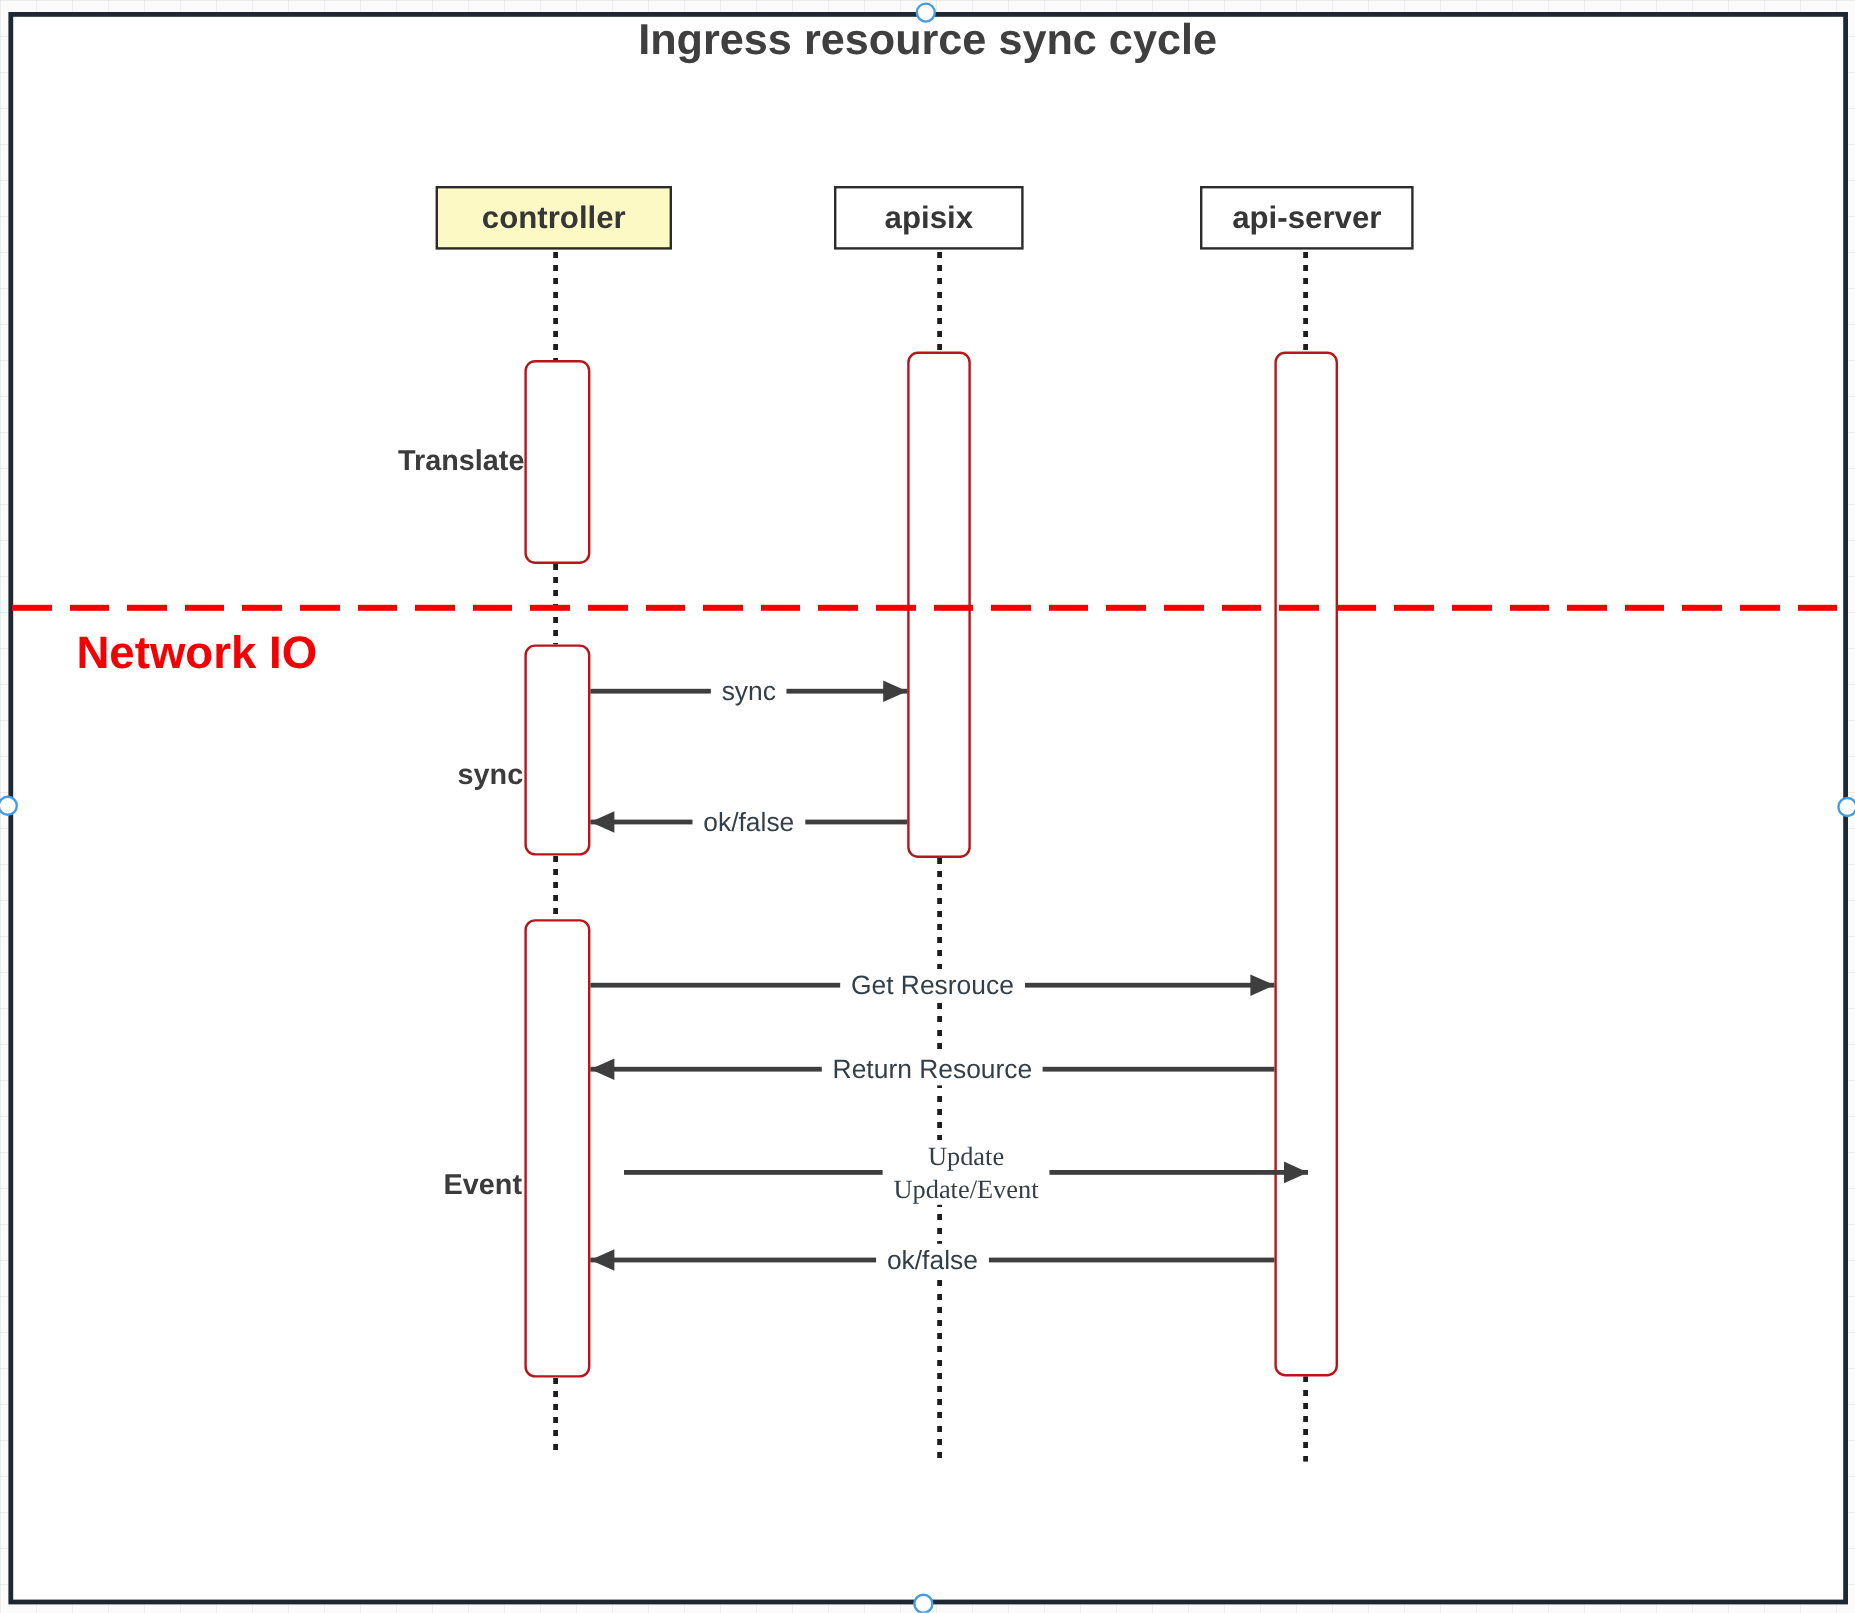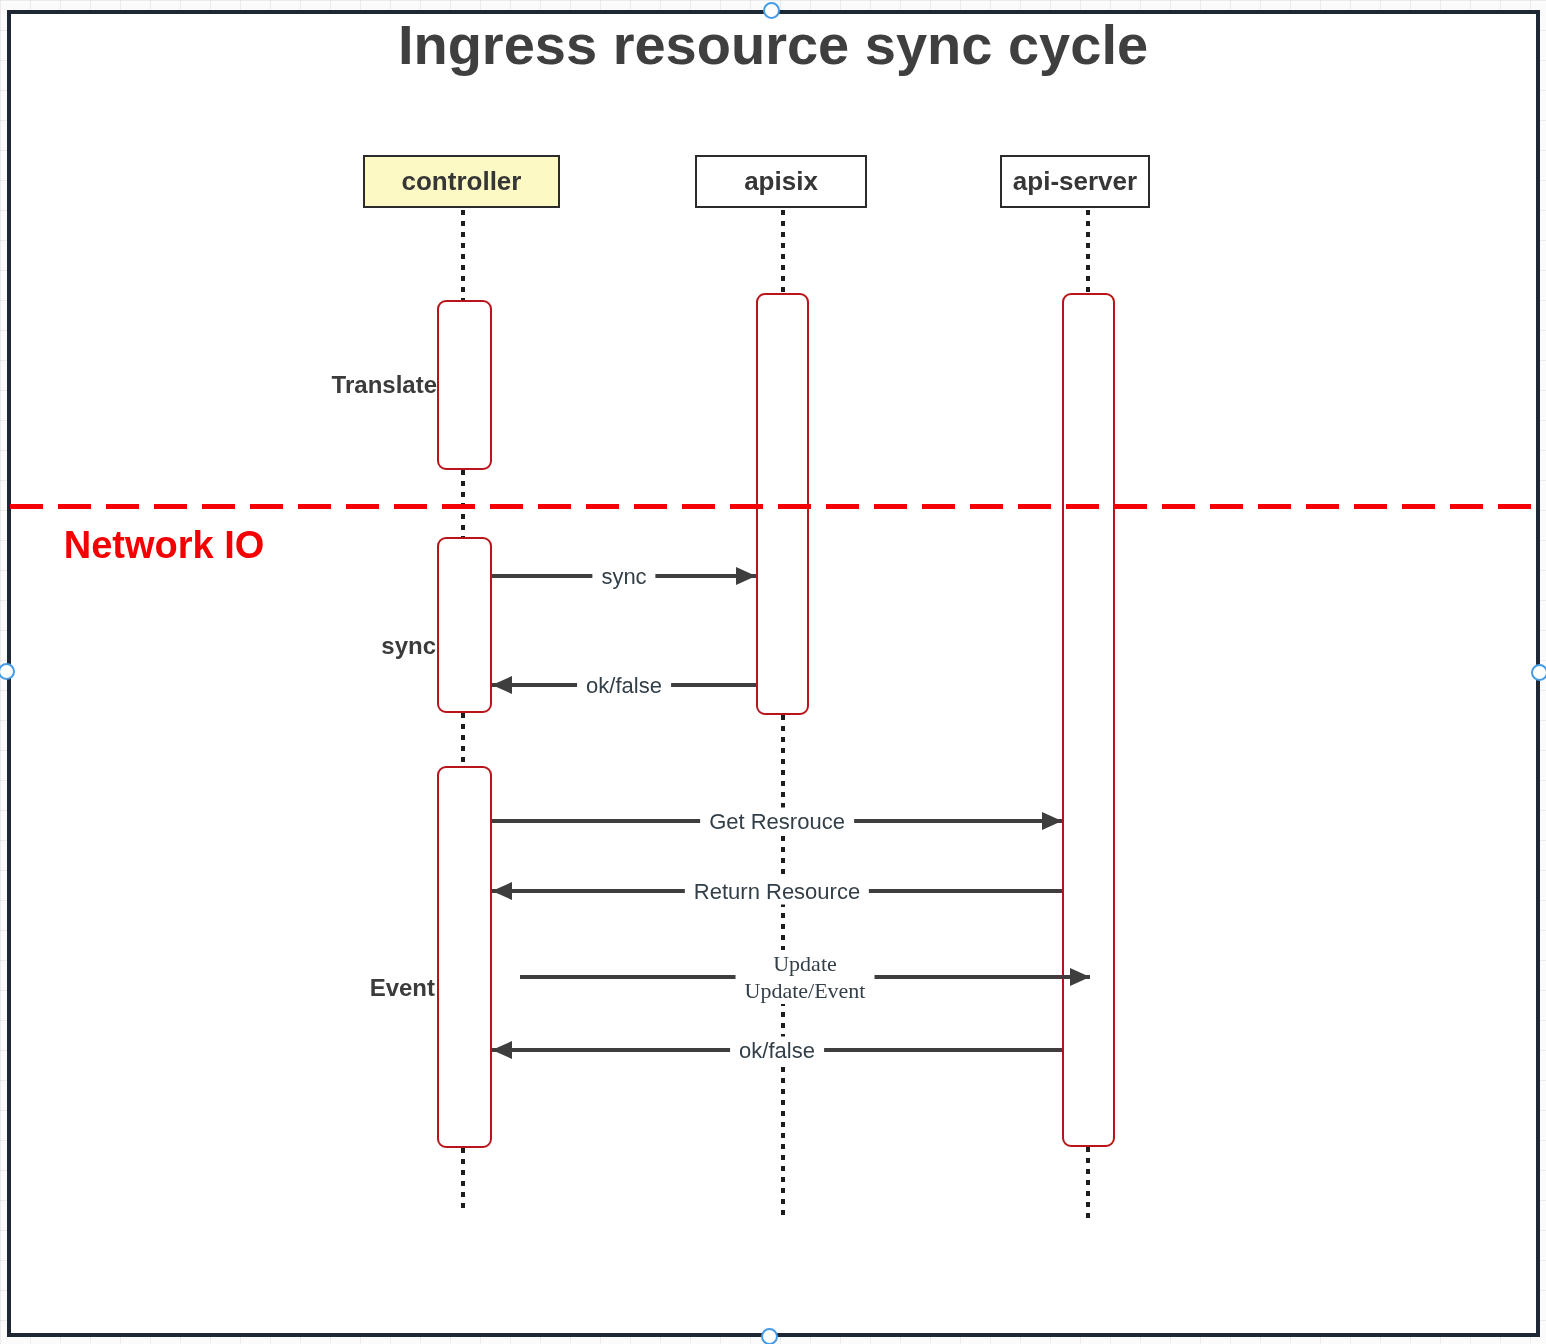--- a/index.html
+++ b/index.html
@@ -24,43 +24,43 @@
     box-sizing: border-box;
     background: #ffffff;
     border: 4px solid #1f2832;
     z-index: 0;
   }
 
   #title {
     position: absolute;
     left: 0; top: 12px; width: 100%;
     text-align: center;
-    font-size: 56px;
+    font-size: 36px;
     font-weight: bold;
     color: #3f3f3f;
     z-index: 5;
   }
 
   .actor {
     position: absolute;
     top: 155px; height: 53px;
     box-sizing: border-box;
     border: 2px solid #2b2b2b;
     background: #ffffff;
     display: flex; align-items: center; justify-content: center;
     z-index: 3;
   }
   .actor .actor-label {
     font-weight: bold;
     font-size: 26px;
     color: #363636;
   }
   #actor-controller { left: 363px; width: 197px; background: #fdf9c5; }
-  #actor-apisix     { left: 695px; width: 172px; }
-  #actor-apiserver  { left: 1000px; width: 150px; }
+  #actor-apisix     { left: 695px; width: 158px; }
+  #actor-apiserver  { left: 1000px; width: 178px; }
 
   .lifeline {
     position: absolute;
     width: 4px;
     background-image: repeating-linear-gradient(to bottom, #1d1d1d 0 5px, transparent 5px 11px);
     z-index: 1;
   }
   #ll-c1 { left: 461px; top: 210px; height: 90px; }
   #ll-c2 { left: 461px; top: 470px; height: 67px; }
   #ll-c3 { left: 461px; top: 713px; height: 53px; }

